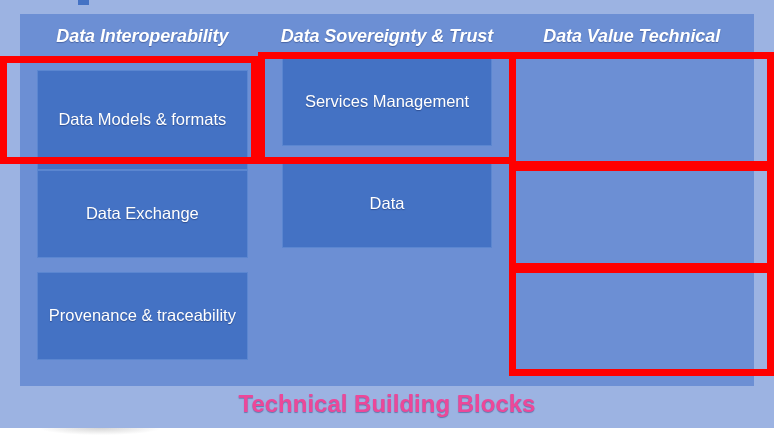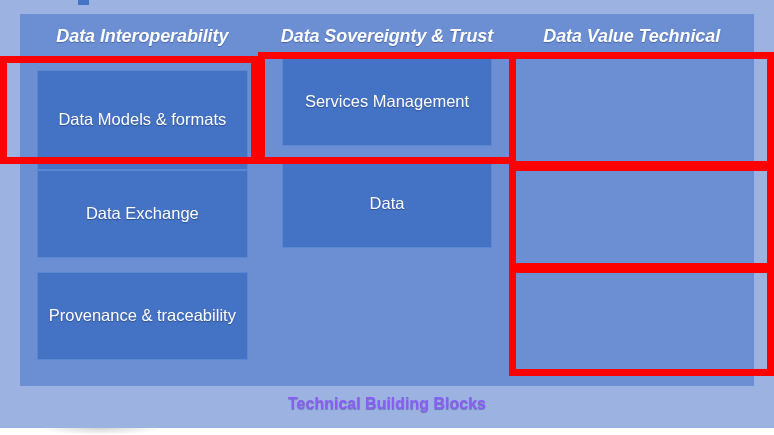--- a/index.html
+++ b/index.html
@@ -113,23 +113,23 @@
   
   .footer-band {
     position: absolute;
     left: 20px;
     top: 386px;
     width: 734px;
     height: 36px;
     display: flex;
     align-items: center;
     justify-content: center;
-    color: #8b5cf6;
+    color: #ec4899;
     font-weight: bold;
-    font-size: 16px;
+    font-size: 24px;
     text-shadow: 0 1px 1px rgba(30,50,110,0.45);
   }
 
   
   .redbox {
     position: absolute;
     border: 7px solid #ff0000;
     box-sizing: border-box;
     background: transparent;
     pointer-events: none;

